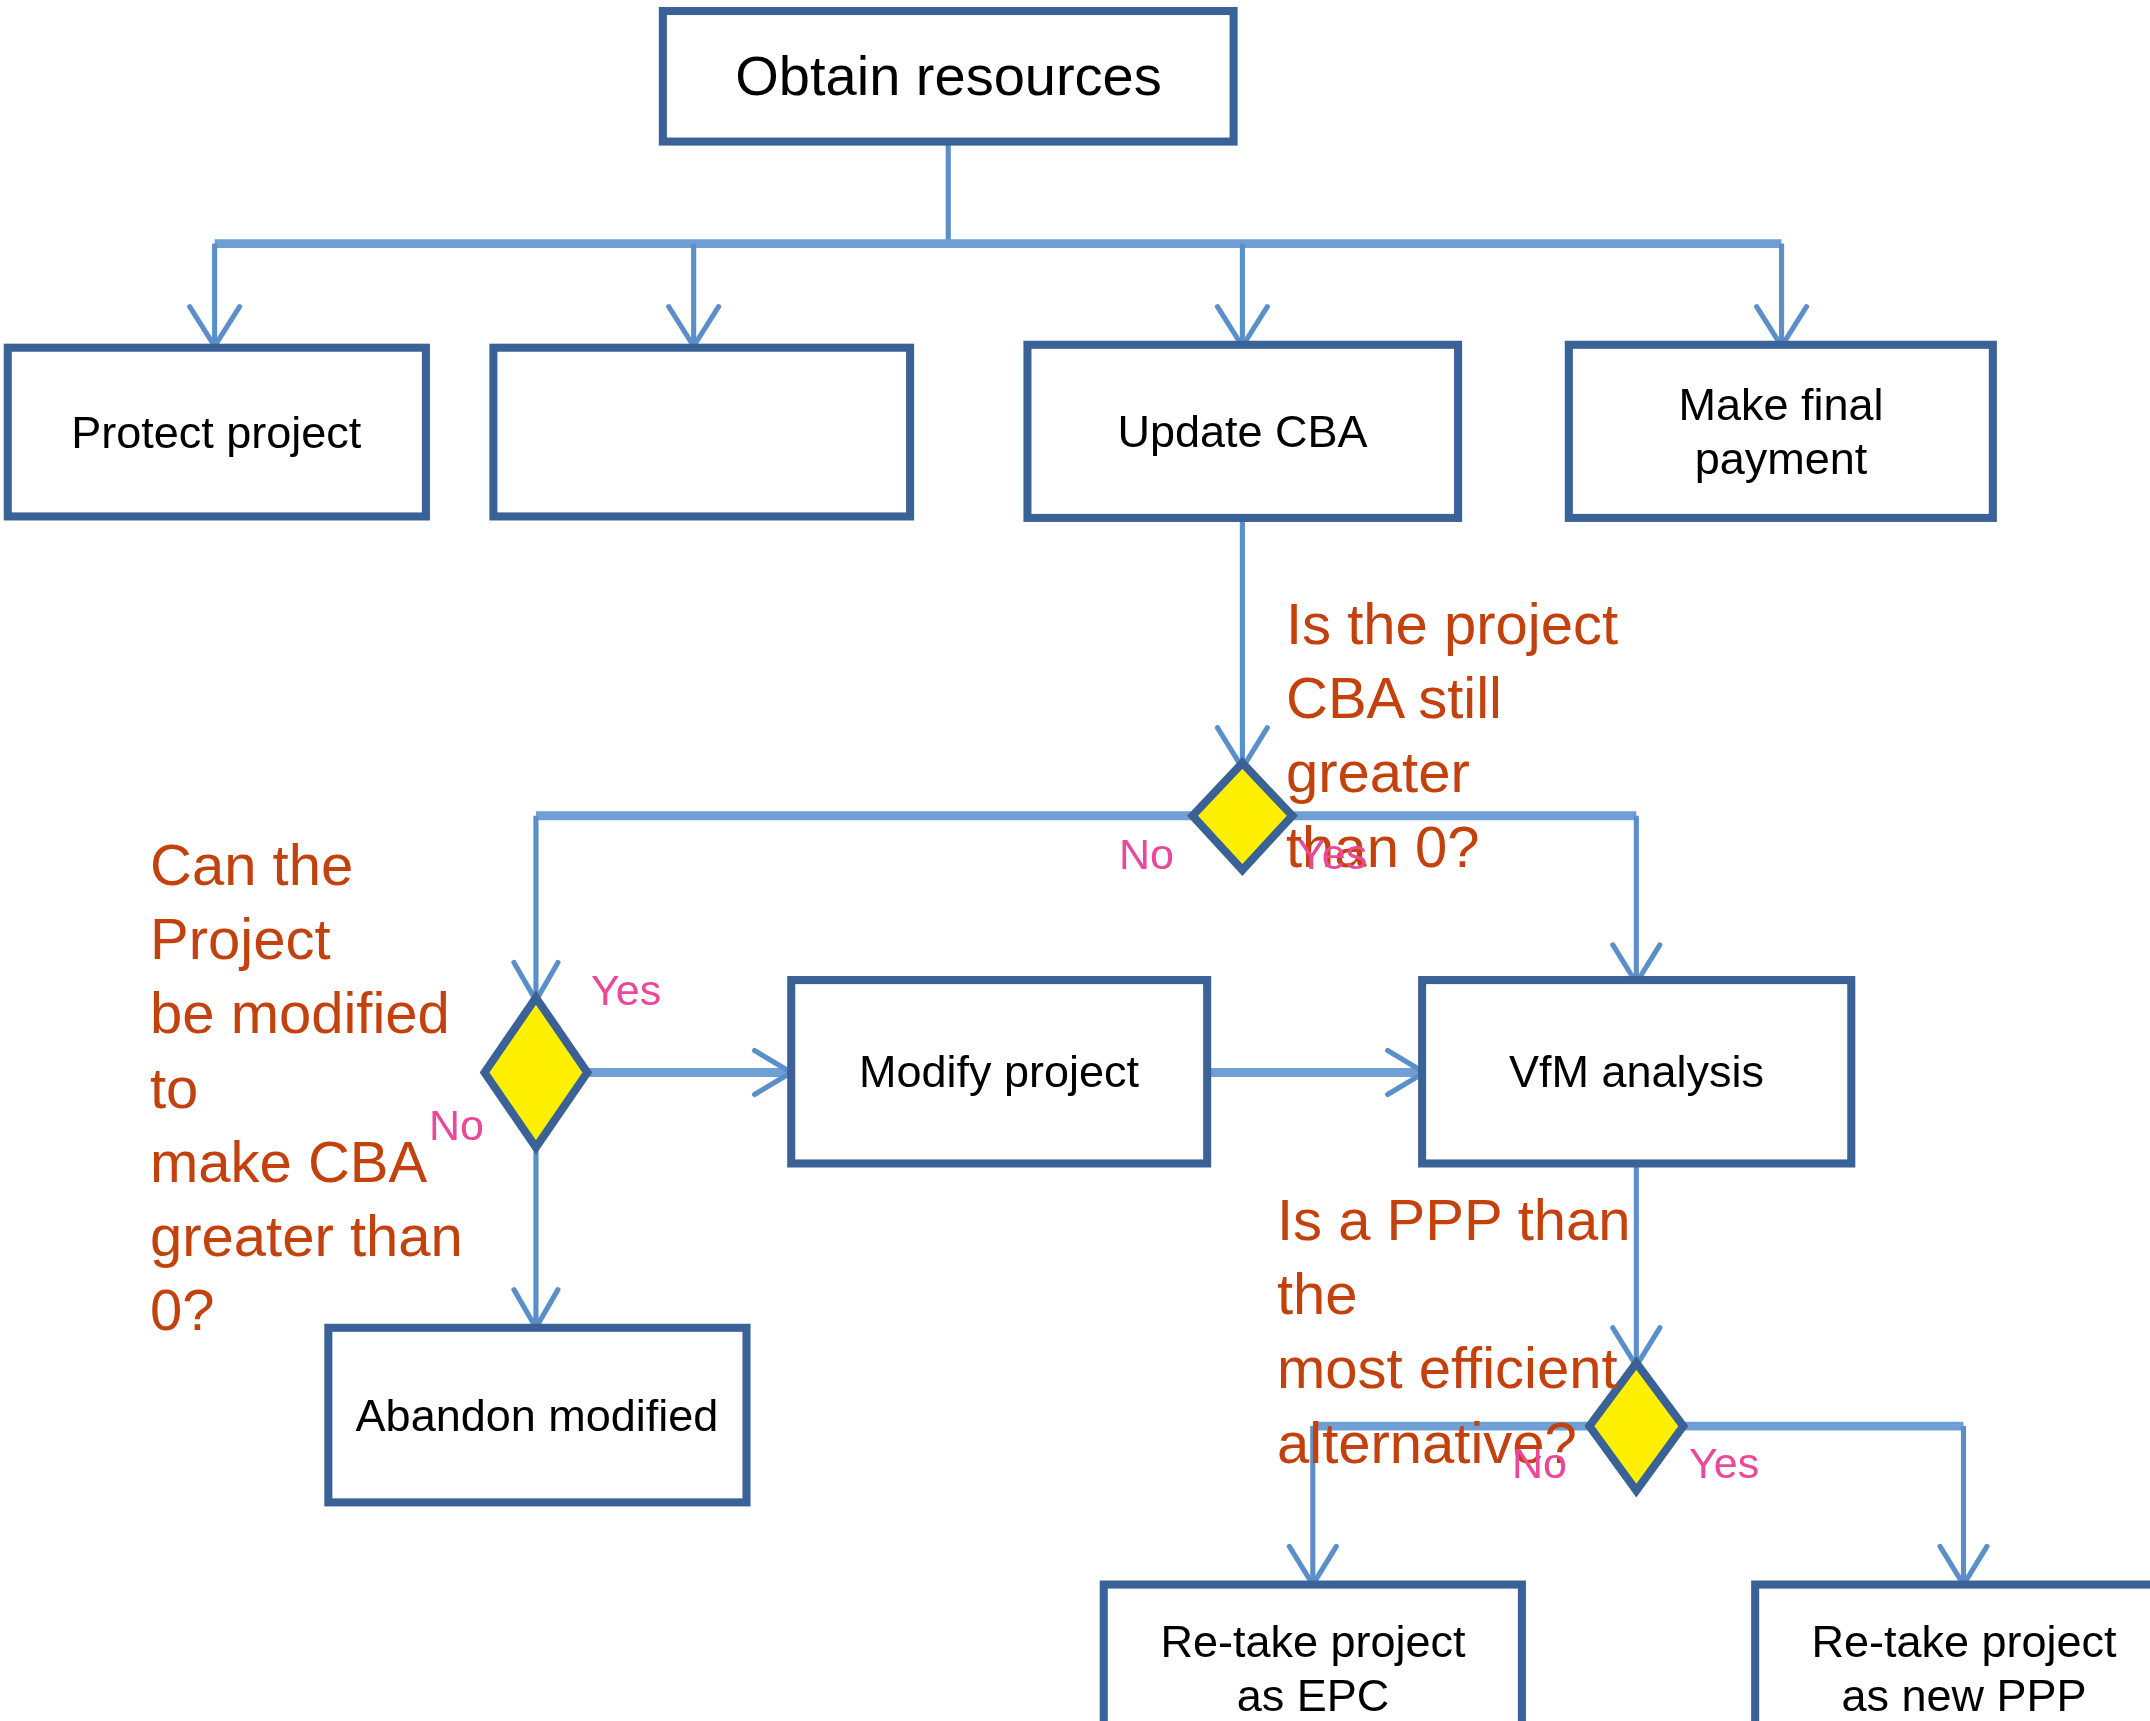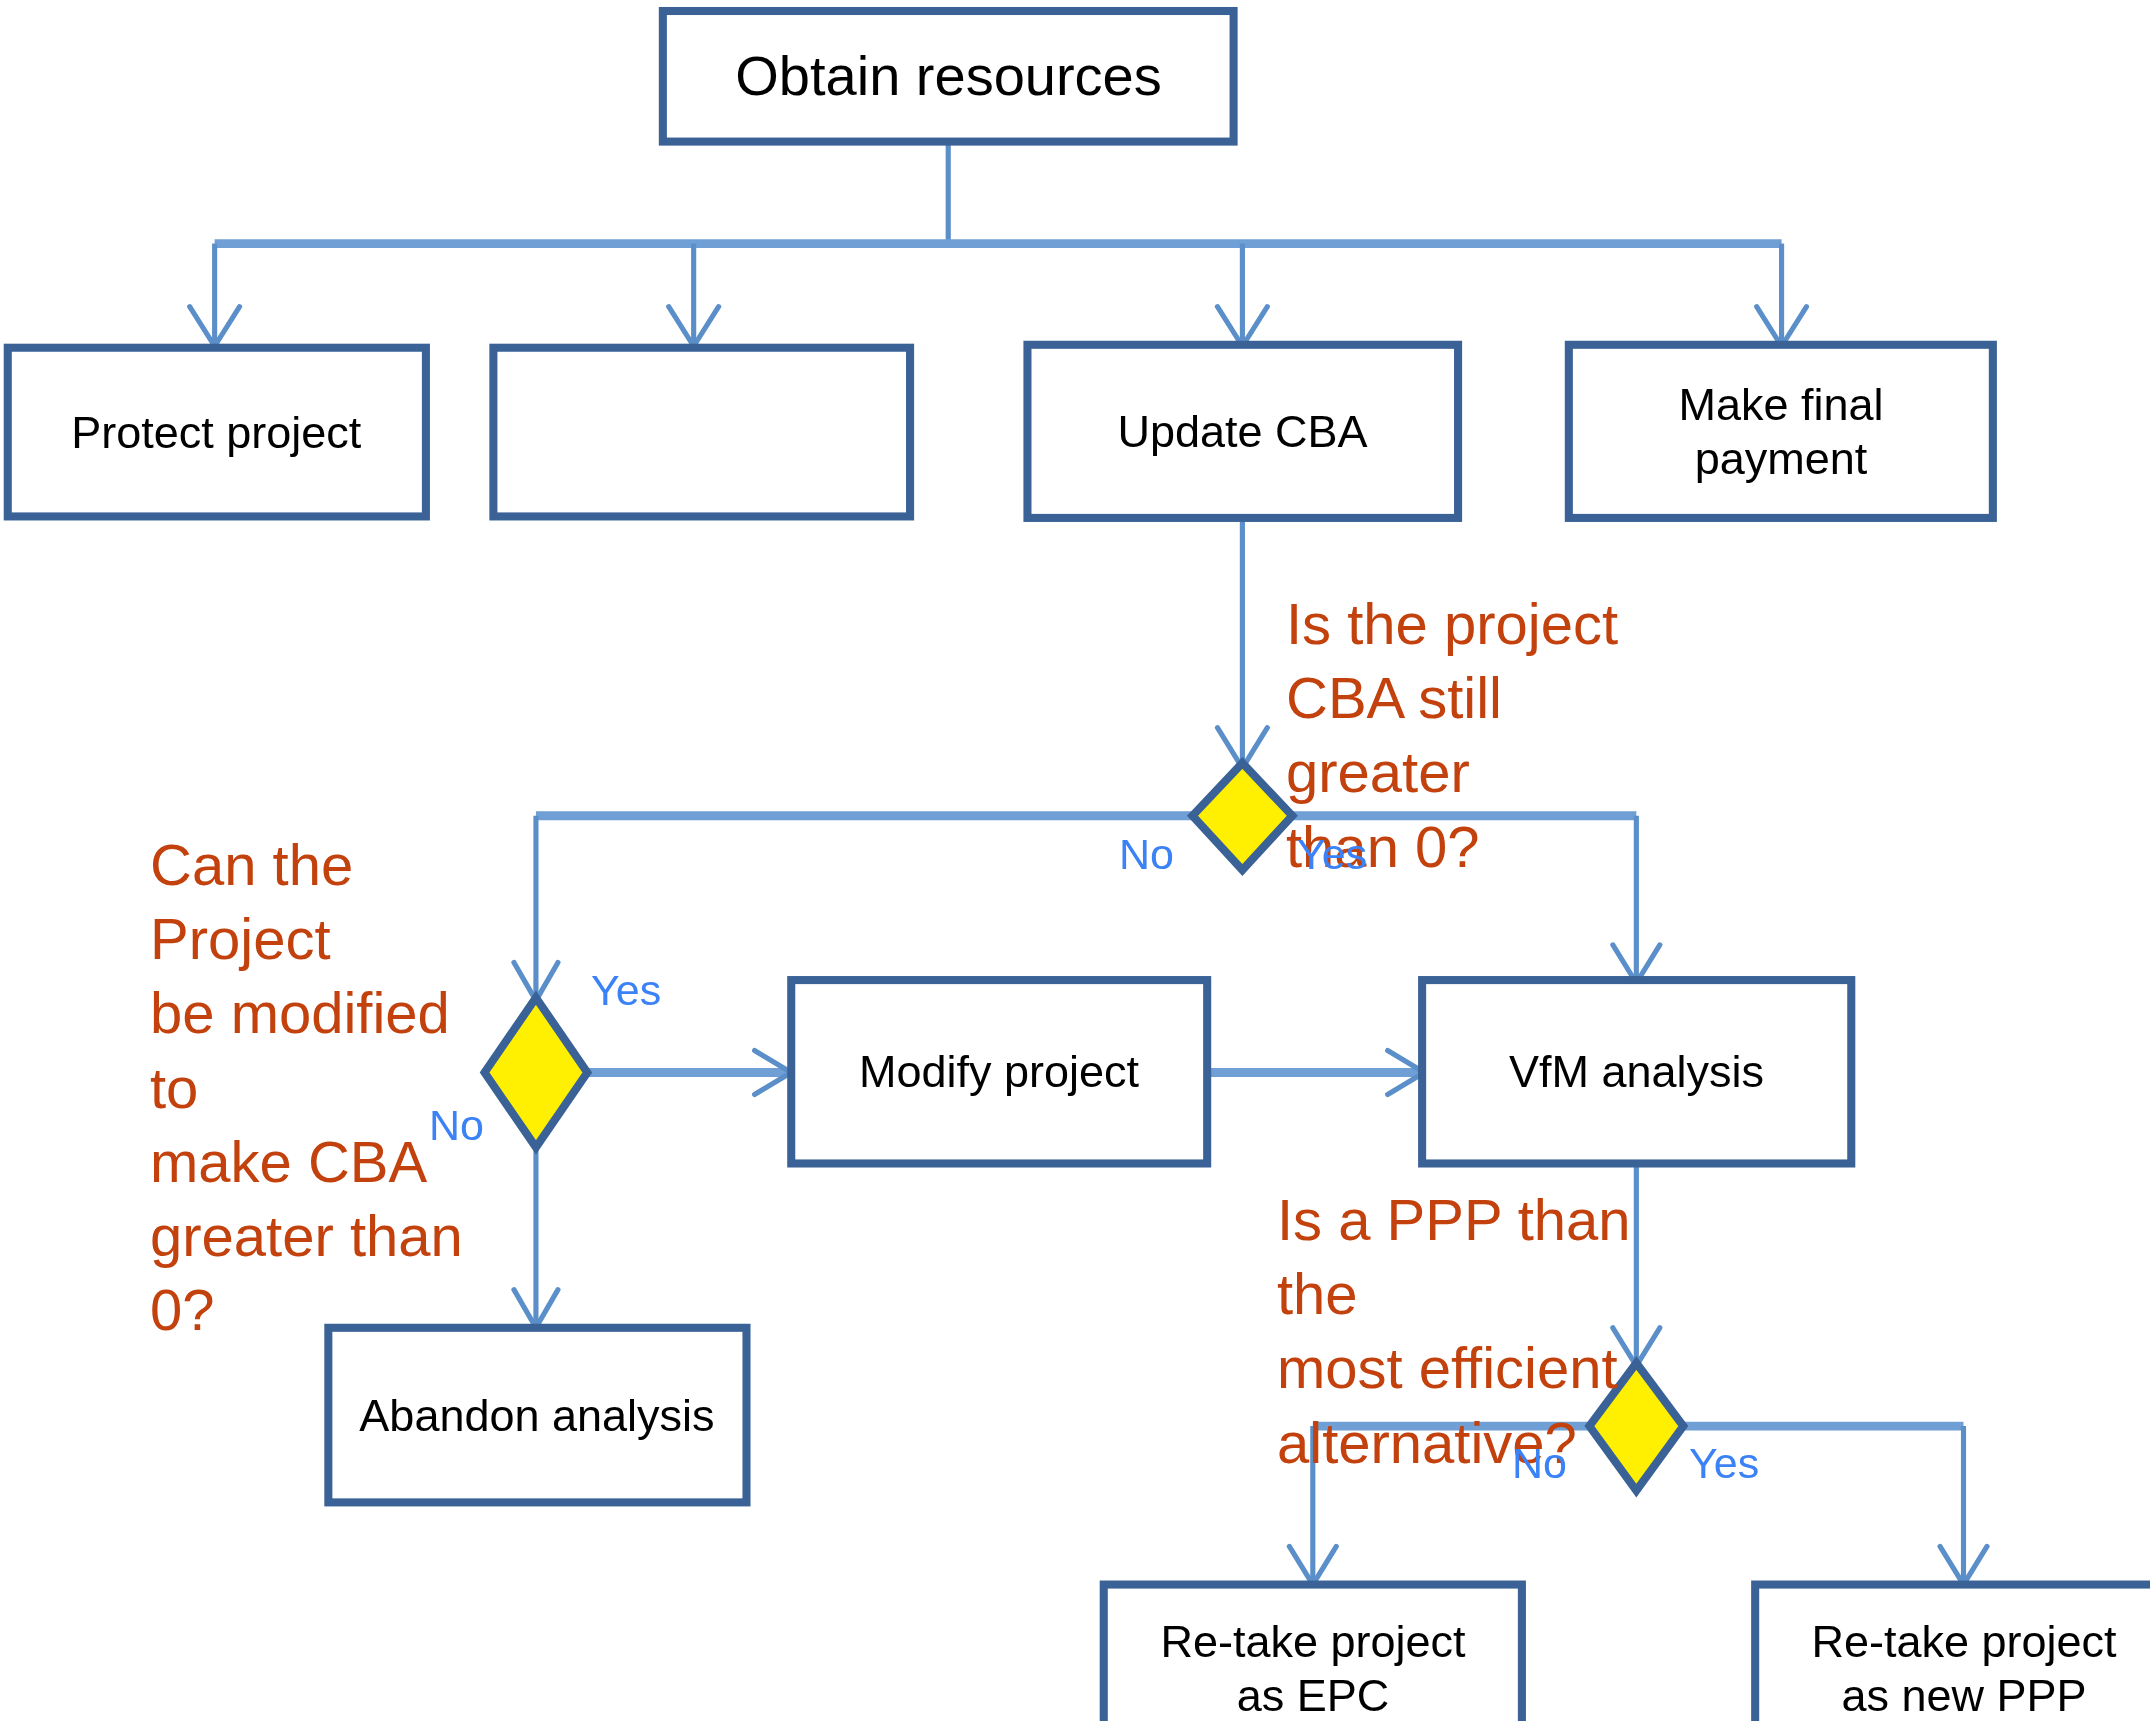--- a/index.html
+++ b/index.html
@@ -65,21 +65,21 @@
     color: #000000;
     font-family: "Liberation Sans", sans-serif;
     font-size: 45px;
     line-height: 1.18;
     font-weight: 400;
     pointer-events: none;
     white-space: pre-line;
   }
   .edge-label {
     position: absolute;
-    color: #3b82f6;
+    color: #ec4899;
     font-family: "Liberation Sans", sans-serif;
     font-size: 43px;
     line-height: 1.0;
     font-weight: 400;
     white-space: nowrap;
   }
   .question-label {
     position: absolute;
     color: #c2410c;
     font-family: "Liberation Sans", sans-serif;
@@ -198,21 +198,21 @@
 
   <div class="node-label" style="left:1027px; top:345px; width:431px; height:173px;">Update CBA</div>
 
   <div class="node-label" style="left:1569px; top:345px; width:424px; height:173px;">Make final
 payment</div>
 
   <div class="node-label" style="left:791px; top:980px; width:416px; height:183px;">Modify project</div>
 
   <div class="node-label" style="left:1422px; top:980px; width:429px; height:183px;">VfM analysis</div>
 
-  <div class="node-label" style="left:328px; top:1328px; width:418px; height:175px;">Abandon analysis</div>
+  <div class="node-label" style="left:328px; top:1328px; width:418px; height:175px;">Abandon modified</div>
 
   <div class="node-label" style="left:1104px; top:1585px; width:418px; height:167px;">Re-take project
 as EPC</div>
 
   <div class="node-label" style="left:1755px; top:1585px; width:418px; height:167px;">Re-take project
 as new PPP</div>
 
   <div class="question-label q-right" style="left:1286px; top:587px; width:382px;">Is the project
 CBA still greater
 than 0?</div>

